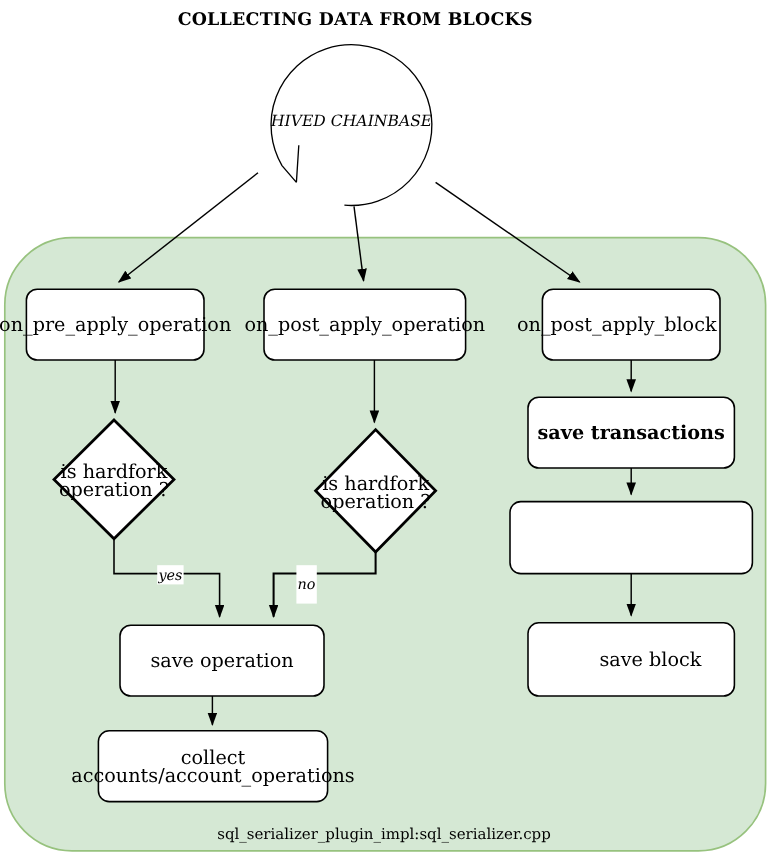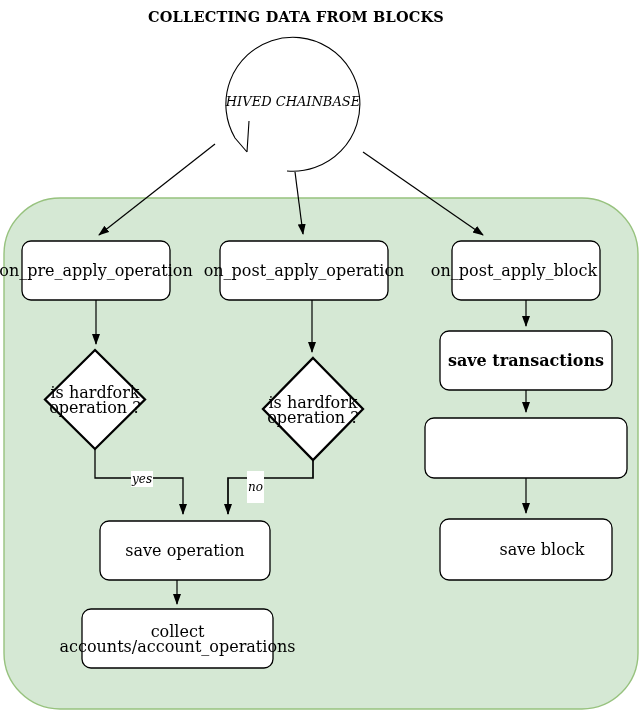--- a/index.html
+++ b/index.html
@@ -105,14 +105,15 @@
   <div class="lbl" style="left:82px; top:609px; width:191px; height:59px;">
     <span>collect</span>
     <span>accounts/account_operations</span>
   </div>
 
   <div class="lbl" style="left:100px; top:521px; width:170px; height:59px;">save operation</div>
 
   <div class="lbl" style="left:440px; top:331px; width:172px; height:59px;font-weight:bold;">save transactions</div>
   <div class="lbl" style="left:440px; top:519px; width:204px; height:61px;">save block</div>
 
+  <div class="lbl" id="caption-label" style="left:20px; top:685px; width:600px; height:18px;">sql_serializer_plugin_impl:sql_serializer.cpp</div>
 
 </div>
 
 </body></html>

